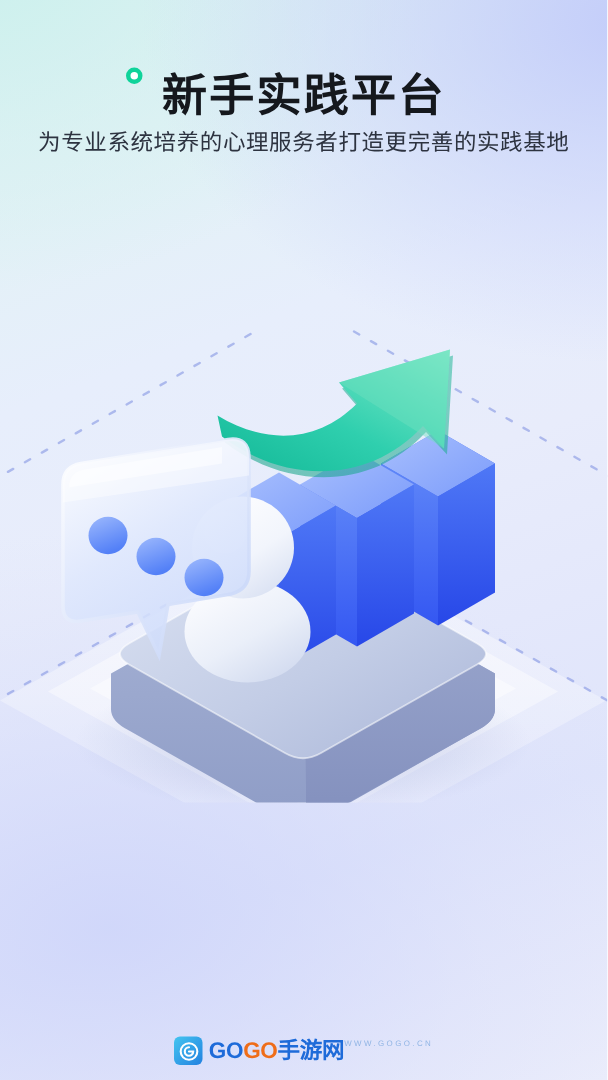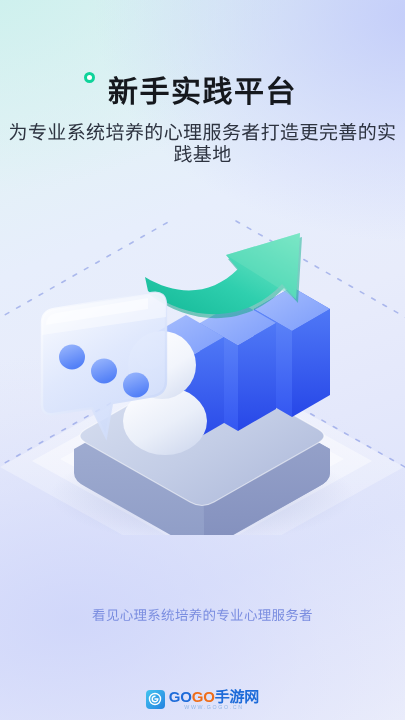--- a/index.html
+++ b/index.html
@@ -51,21 +51,21 @@
     background: radial-gradient(ellipse 520px 330px at 18% 86%,
                 rgba(205,212,250,0.80) 0%,
                 rgba(214,220,250,0.34) 48%,
                 rgba(226,230,251,0.0) 80%);
   }
 
   
   .header {
     position: absolute;
     top: 0; left: 0; right: 0;
-    padding-top: 72px;
+    padding-top: 45px;
     text-align: center;
     z-index: 6;
   }
   .title-wrap {
     position: relative;
     display: inline-block;
   }
   .dot-accent {
     position: absolute;
     left: -24px;
@@ -77,22 +77,21 @@
     background: #ffffff;
   }
   .page-title {
     font-size: 30px;
     line-height: 40px;
     font-weight: 700;
     color: #15181d;
     letter-spacing: 1.5px;
   }
   .page-subtitle {
-    margin-top: 10px;
-    font-size: 19px;
+    font-size: 15px;
     line-height: 22px;
     color: #2d3340;
     letter-spacing: 0.4px;
   }
 
   
   .stage {
     position: absolute;
     left: 0;
     top: 205px;
@@ -138,21 +137,21 @@
     width: 19px;
     height: 19px;
     border-radius: 4px;
     background: linear-gradient(135deg, #3fc4f0 0%, #1e7fe0 100%);
     display: flex;
     align-items: center;
     justify-content: center;
     flex: none;
   }
   .wm-badge svg { display:block; }
-  .wm-text { display: flex; flex-direction: column; line-height: 1; }
+  .wm-text { display: flex; flex-direction: row; line-height: 1; }
   .wm-main {
     font-size: 15px;
     font-weight: 700;
     letter-spacing: -0.2px;
     white-space: nowrap;
   }
   .wm-main .g1 { color: #1868d8; }
   .wm-main .g2 { color: #f06a12; }
   .wm-main .g3 { color: #1868d8; }
   .wm-sub {
@@ -328,21 +327,20 @@
         <ellipse cx="72" cy="152" rx="13" ry="12.5" fill="url(#gDot)"></ellipse>
         <ellipse cx="104" cy="166" rx="13" ry="12.5" fill="url(#gDot)"></ellipse>
         <ellipse cx="136" cy="180" rx="13" ry="12.5" fill="url(#gDot)"></ellipse>
       </g>
 
       <path d="M46,120 Q46,110 56,108 L148,93 L148,104 L46,120 Z" fill="#ffffff" opacity="0.5"></path>
     </svg>
   </div>
 
   <div class="footer-note">
-    <p>看见心理系统培养的专业心理服务者</p>
   </div>
 
   <div class="watermark">
     <div class="wm-box">
       <span class="wm-badge">
         <svg width="14" height="14" viewBox="0 0 24 24" aria-hidden="true">
           <circle cx="12" cy="12" r="9.5" fill="none" stroke="#ffffff" stroke-width="2.4"></circle>
           <path d="M12 7.2 A4.8 4.8 0 1 0 16.8 12 L12 12" fill="none" stroke="#ffffff" stroke-width="2.4" stroke-linecap="round"></path>
         </svg>
       </span>

